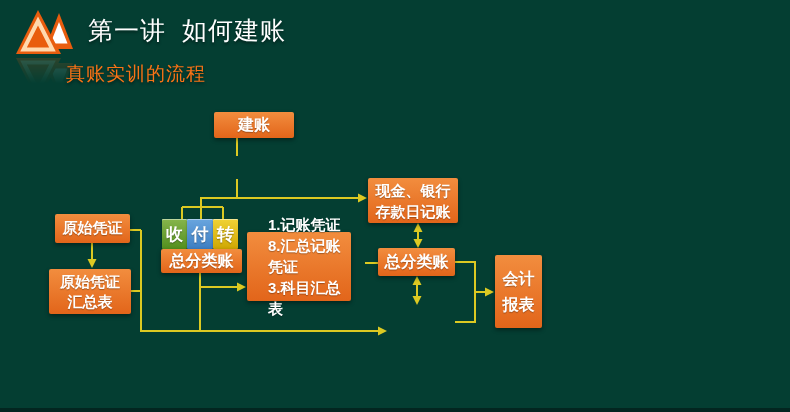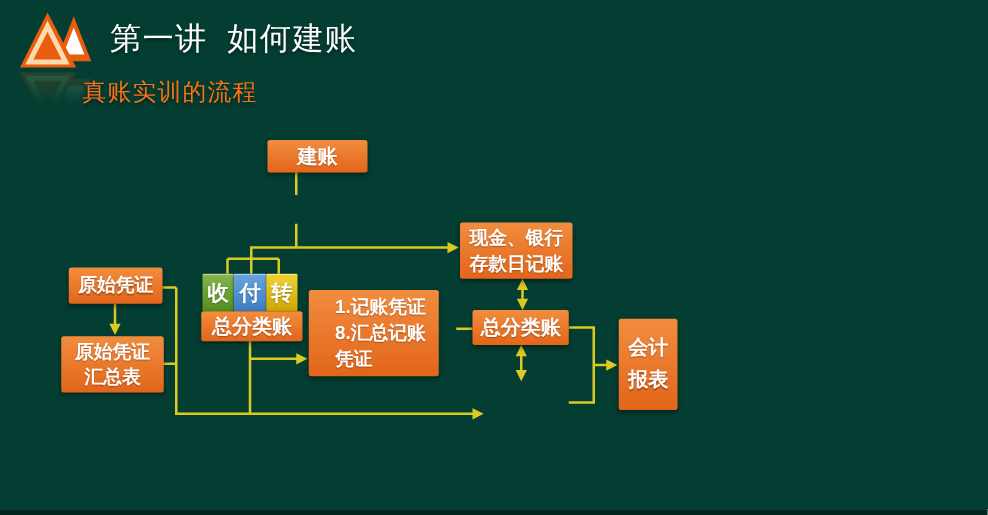--- a/index.html
+++ b/index.html
@@ -172,20 +172,21 @@
     <span>转</span>
   </div>
 
   <div class="node n-bookkeeping">
     <span>总分类账</span>
   </div>
 
   <div class="node n-bigbox">
     <span>1.记账凭证</span>
     <span>8.汇总记账凭证</span>
+    <span>3.科目汇总表</span>
   </div>
 
   <div class="node n-cash">
     <span>现金、银行</span>
     <span>存款日记账</span>
   </div>
 
   <div class="node n-ledger">
     <span>总分类账</span>
   </div>

